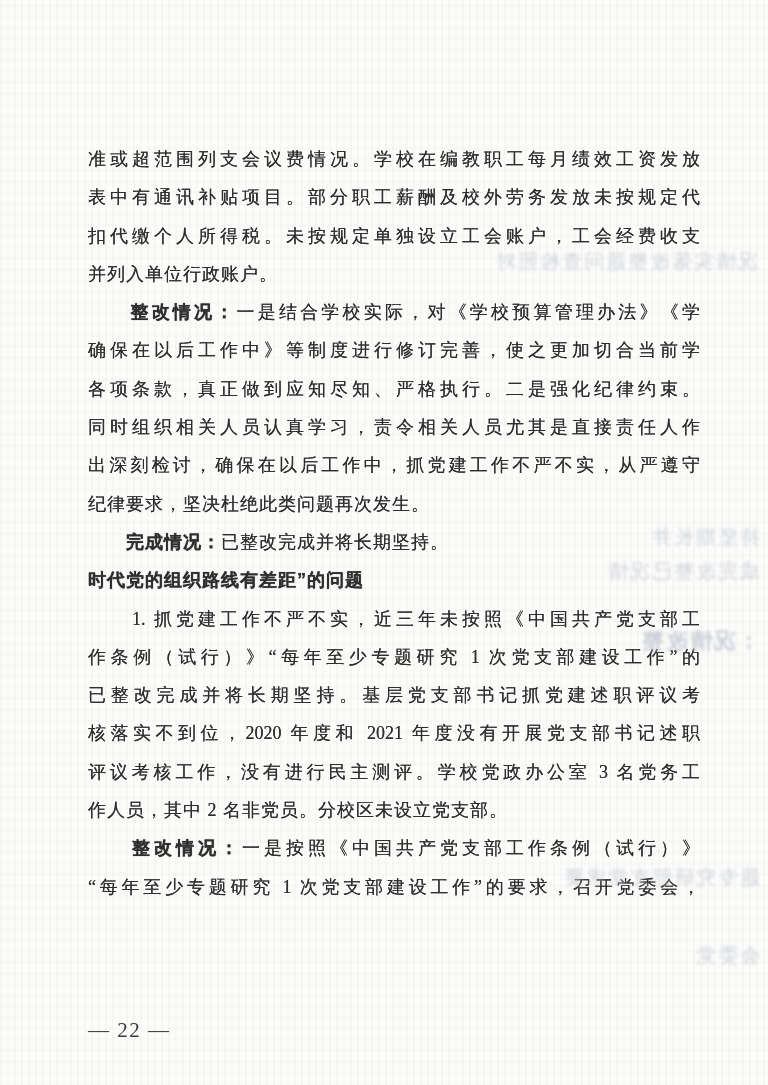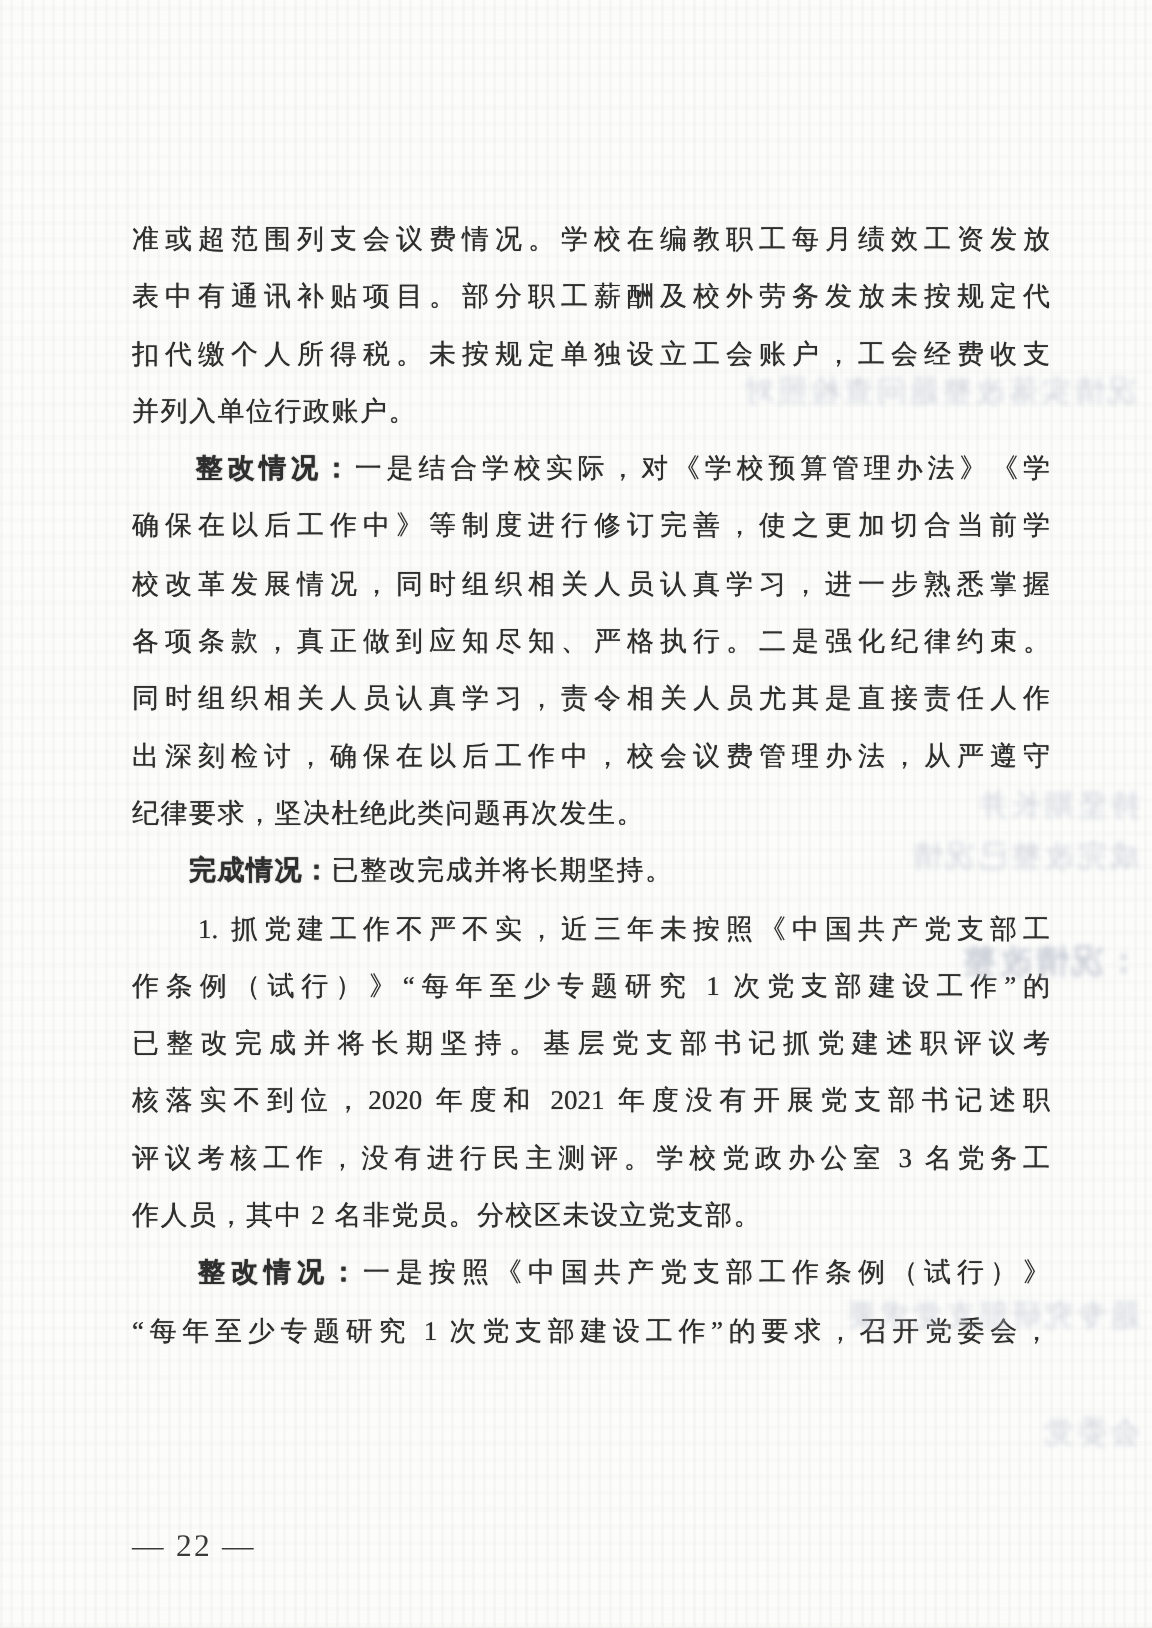--- a/index.html
+++ b/index.html
@@ -77,30 +77,30 @@
   <div class="doc">
       <div class="para">
         <div class="line"><span>准或超范围列支会议费情况。学校在编教职工每月绩效工资发放</span></div>
         <div class="line"><span>表中有通讯补贴项目。部分职工薪酬及校外劳务发放未按规定代</span></div>
         <div class="line"><span>扣代缴个人所得税。未按规定单独设立工会账户，工会经费收支</span></div>
         <div class="line nj"><span>并列入单位行政账户。</span></div>
       </div>
       <div class="para">
         <div class="line"><span>　　</span><span class="seg-bold">整改情况：</span><span>一是结合学校实际，对《学校预算管理办法》《学</span></div>
         <div class="line"><span>确保在以后工作中》等制度进行修订完善，使之更加切合当前学</span></div>
-        <div class="line"><span>校改革发展情况，同时组织相关人员认真学习，进一步熟悉掌握</span></div>
         <div class="line"><span>各项条款，真正做到应知尽知、严格执行。二是强化纪律约束。</span></div>
         <div class="line"><span>同时组织相关人员认真学习，责令相关人员尤其是直接责任人作</span></div>
-        <div class="line"><span>出深刻检讨，确保在以后工作中，校会议费管理办法，从严遵守</span></div>
+        <div class="line"><span>出深刻检讨，确保在以后工作中，抓党建工作不严不实，从严遵守</span></div>
         <div class="line nj"><span>纪律要求，坚决杜绝此类问题再次发生。</span></div>
       </div>
       <div class="para">
         <div class="line nj"><span>　　</span><span class="seg-bold">完成情况：</span><span>已整改完成并将长期坚持。</span></div>
       </div>
       <div class="para">
+        <div class="line nj"><span class="seg-bold">时代党的组织路线有差距”的问题</span></div>
       </div>
       <div class="para">
         <div class="line"><span>　　1. 抓党建工作不严不实，近三年未按照《中国共产党支部工</span></div>
         <div class="line"><span>作条例（试行）》“每年至少专题研究 1 次党支部建设工作”的</span></div>
         <div class="line"><span>已整改完成并将长期坚持。基层党支部书记抓党建述职评议考</span></div>
         <div class="line"><span>核落实不到位，2020 年度和 2021 年度没有开展党支部书记述职</span></div>
         <div class="line"><span>评议考核工作，没有进行民主测评。学校党政办公室 3 名党务工</span></div>
         <div class="line nj"><span>作人员，其中 2 名非党员。分校区未设立党支部。</span></div>
       </div>
       <div class="para">

